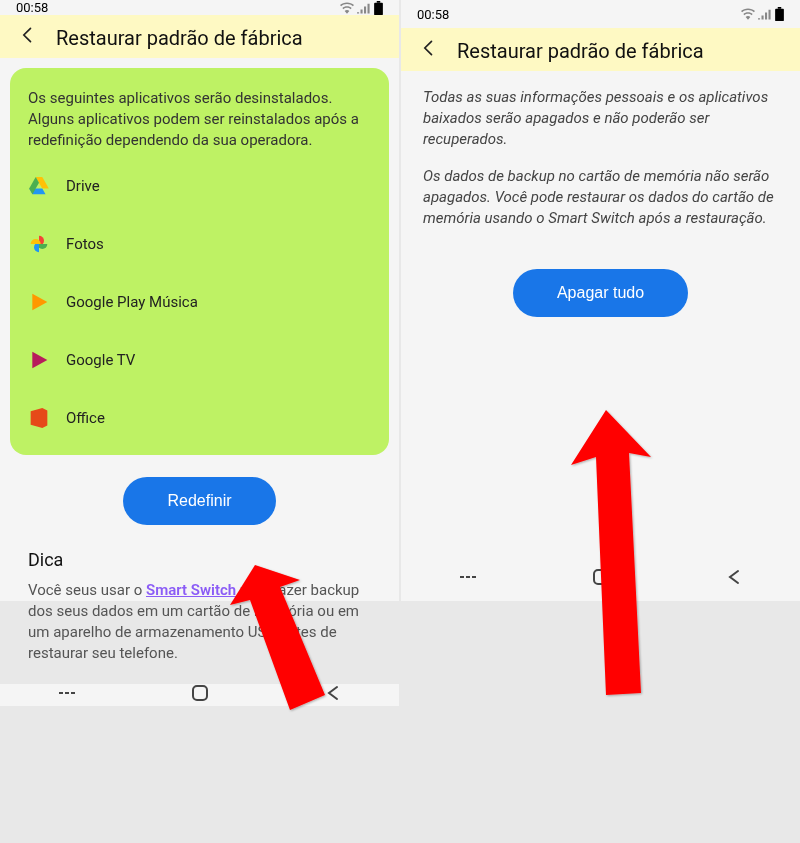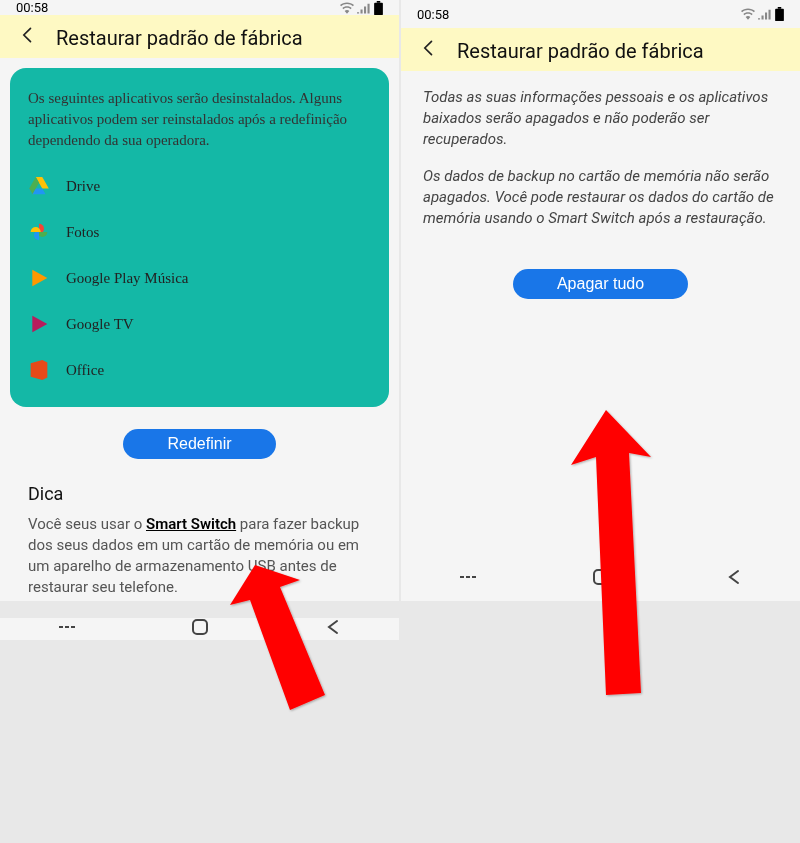--- a/index.html
+++ b/index.html
@@ -45,33 +45,32 @@
       font-size: 22px;
       color: #222;
       cursor: pointer;
     }
     .header-title {
       font-size: 20px;
       font-weight: 400;
       color: #111;
     }
     .card {
-      background: #14b8a6;
+      background: #bef264;
       margin: 10px 10px 0;
       border-radius: 16px;
       padding: 20px 18px 18px;
-      font-family: Liberation Serif, serif;
     }
     .card-text {
       font-size: 15px;
       color: #333;
       line-height: 1.4;
       margin-bottom: 16px;
     }
-    .app-list { display: flex; flex-direction: column; gap: 8px; justify-content: flex-end; }
+    .app-list { display: flex; flex-direction: column; gap: 20px; justify-content: flex-end; }
     .app-item {
       display: flex;
       align-items: center;
       gap: 16px;
       padding: 8px 0;
     }
     .app-icon {
       width: 22px;
       height: 22px;
       display: flex;
@@ -79,40 +78,40 @@
       justify-content: center;
     }
     .app-label { font-size: 15px; color: #222; }
     .primary-button {
       display: block;
       margin: 22px auto 4px;
       background: #1976e8;
       color: #fff;
       border: none;
       border-radius: 28px;
-      padding: 6px 44px;
+      padding: 15px 44px;
       font-size: 16px;
       font-weight: 500;
       cursor: pointer;
     }
     .content-block {
       padding: 20px 28px;
     }
     .tip-title {
       font-size: 18px;
       color: #111;
       margin-bottom: 10px;
     }
     .tip-text {
       font-size: 15px;
       color: #555;
       line-height: 1.4;
     }
     .link {
-      color: #000000;
+      color: #8b5cf6;
       text-decoration: underline;
       font-weight: 600;
       cursor: pointer;
     }
     .info-paragraph {
       font-size: 15px;
       color: #444;
       line-height: 1.4;
       padding: 16px 22px 0;
       font-style: italic;

